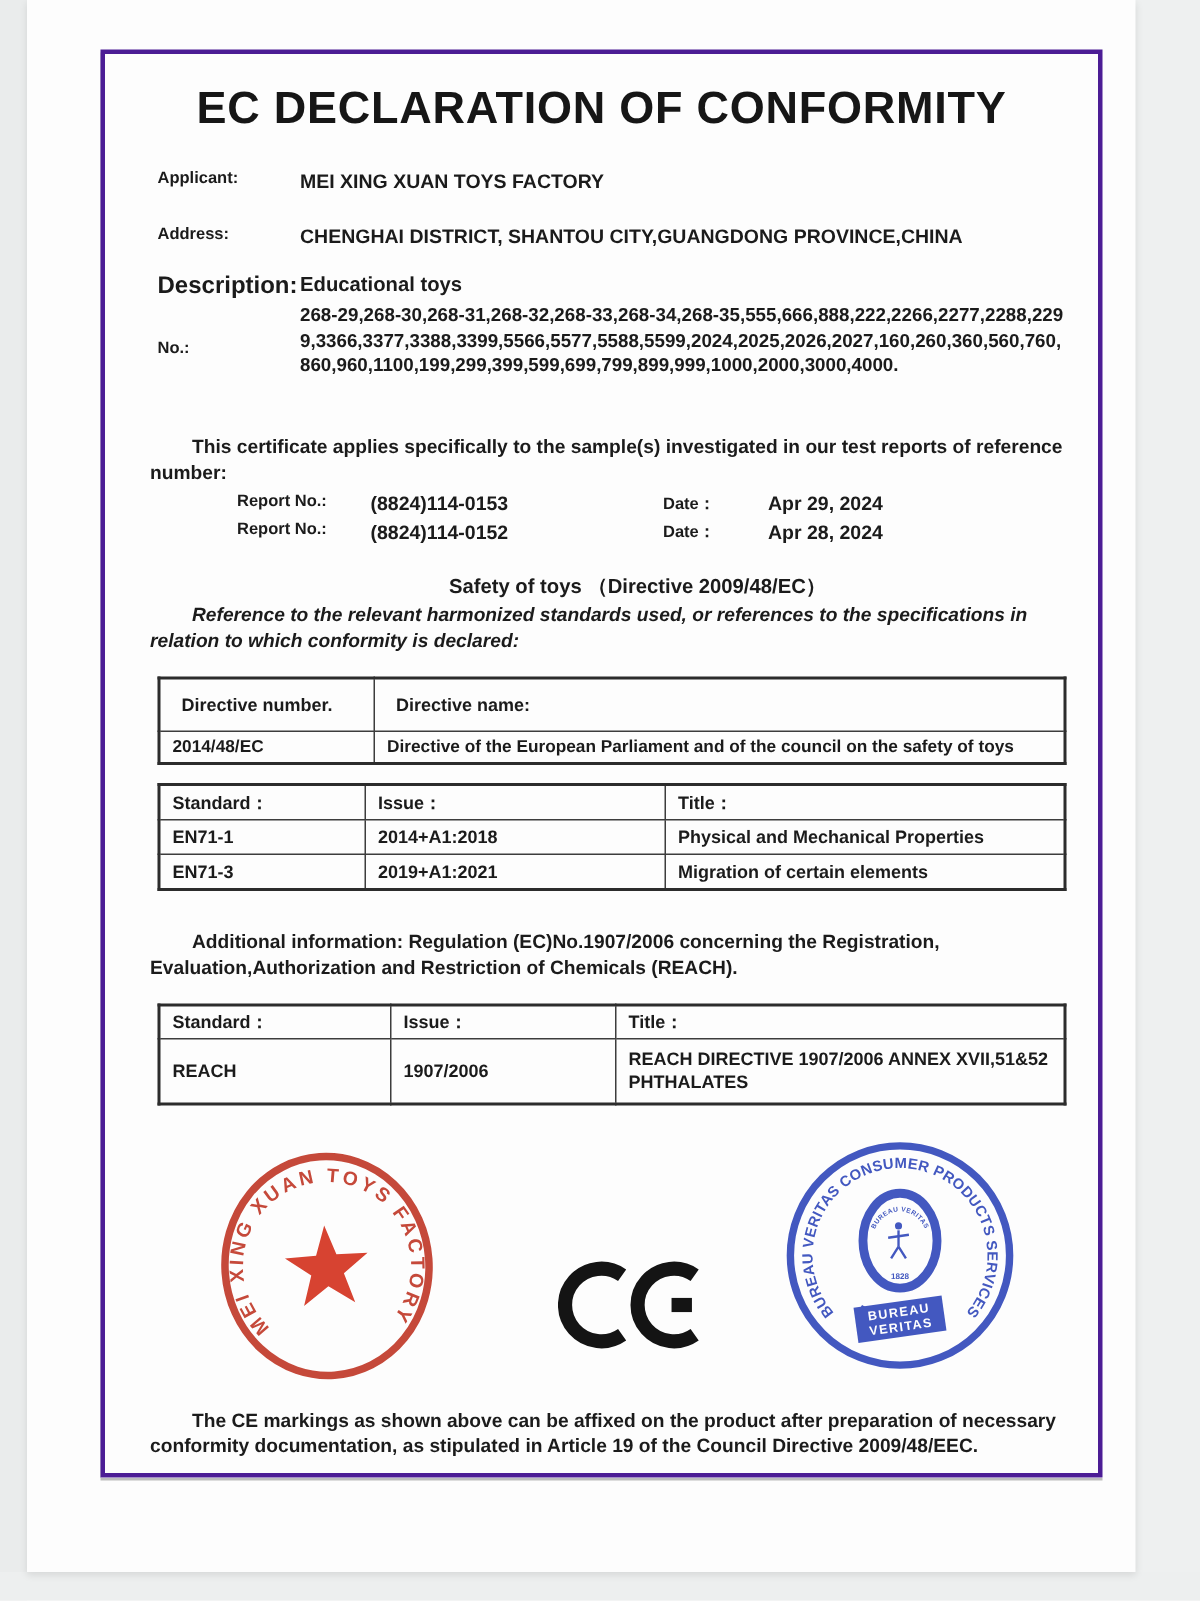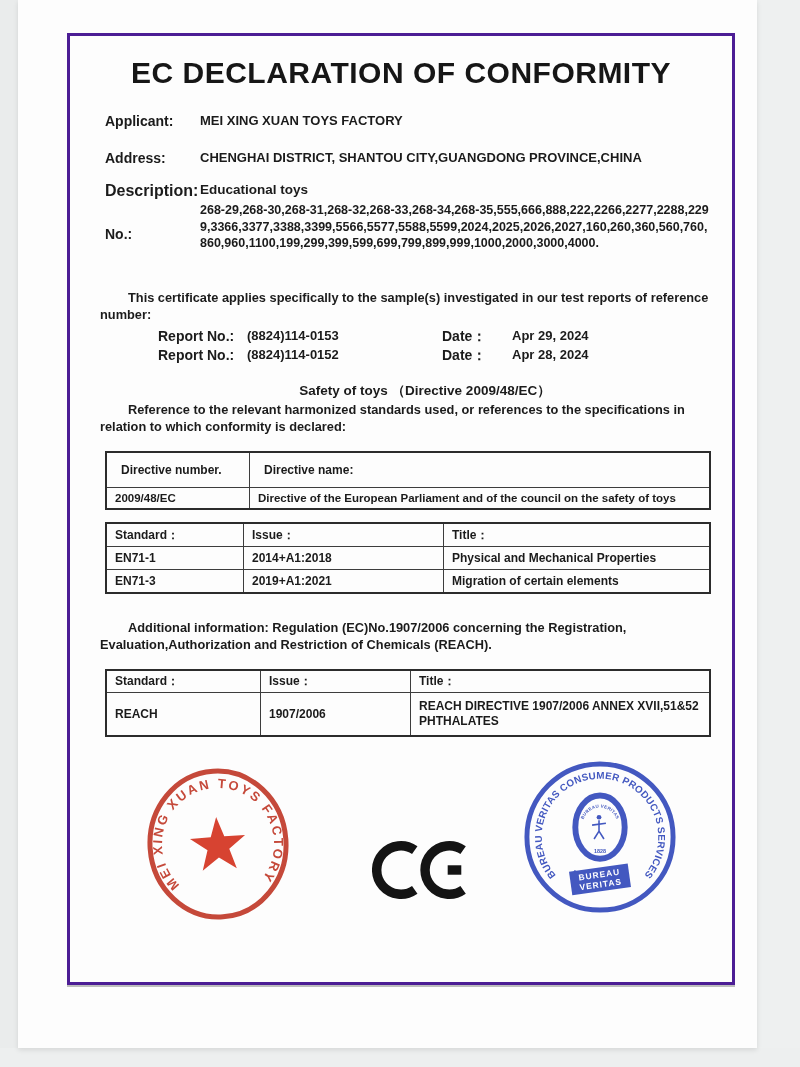--- a/index.html
+++ b/index.html
@@ -20,35 +20,35 @@
     position:absolute;left:67px;top:33px;width:668px;height:952px;
     border:3px solid #4c1d95;box-sizing:border-box;
     box-shadow:0 2px 0 rgba(0,0,0,.25);
     background:transparent;
   }
   .abs{position:absolute;}
   .doc-title{
     left:0;top:20px;width:662px;text-align:center;
     font-size:30px;font-weight:bold;letter-spacing:.5px;color:#161616;
   }
-  .lbl{font-size:14px;font-weight:bold;}
+  .lbl{font-size:11px;font-weight:bold;}
   .val{font-size:13px;font-weight:bold;}
   .field-label{left:35px;}
   .field-value{left:130px;}
   .no-value{
     left:130px;top:166px;width:514px;
     font-size:12.5px;font-weight:bold;line-height:16.5px;
     word-break:break-all;
   }
   .para{
     font-size:12.8px;font-weight:bold;line-height:16.5px;
     text-indent:28px;
   }
   .cert-note{left:30px;top:254px;width:612px;}
-  .ref-note{left:30px;top:366px;width:616px;}
+  .ref-note{left:30px;top:366px;width:616px;font-style:italic;}
   .add-info{left:30px;top:584px;width:616px;}
   .footer-note{left:30px;top:903px;width:618px;}
   .report-row{left:0;width:575px;height:18px;}
   .report-row .r-label{position:absolute;left:88px;}
   .report-row .r-number{position:absolute;left:177px;}
   .report-row .r-datelabel{position:absolute;left:372px;}
   .report-row .r-date{position:absolute;left:442px;}
   .safety-heading{
     left:0;top:346px;width:662px;text-align:center;
     font-size:13.5px;font-weight:bold;margin-left:24px;
@@ -131,21 +131,21 @@
 
   <div class="abs para ref-note">Reference to the relevant harmonized standards used, or references to the specifications in relation to which conformity is declared:</div>
 
   <table class="doc-table" id="directive-table">
     <tbody>
         <tr class="hdr">
       <td class="c0">Directive number.</td>
       <td class="c1">Directive name:</td>
     </tr>
     <tr class="data">
-      <td class="c0">2009/48/EC</td>
+      <td class="c0">2014/48/EC</td>
       <td class="c1">Directive of the European Parliament and of the council on the safety of toys</td>
     </tr>
   </tbody>
     </table>
 
   <table class="doc-table" id="standards-table">
     <tbody>
         <tr class="hdr">
       <td class="c0">Standard：</td>
       <td class="c1">Issue：</td>
@@ -218,14 +218,15 @@
       <path d="M72 68 L86 66"></path>
       <path d="M79 74 L74 82 M79 74 L84 82"></path>
     </g>
     <g transform="rotate(-8 80 123)">
       <rect x="50" y="111" width="60" height="24" fill="#3a50bd"></rect>
       <text x="80" y="121" font-size="8.5" letter-spacing="1" text-anchor="middle" fill="#ffffff">BUREAU</text>
       <text x="80" y="131" font-size="8.5" letter-spacing="1" text-anchor="middle" fill="#ffffff">VERITAS</text>
     </g>
   </svg>
 
+  <div class="abs para footer-note">The CE markings as shown above can be affixed on the product after preparation of necessary conformity documentation, as stipulated in Article 19 of the Council Directive 2009/48/EEC.</div>
 
 </div>
 
 </body></html>

